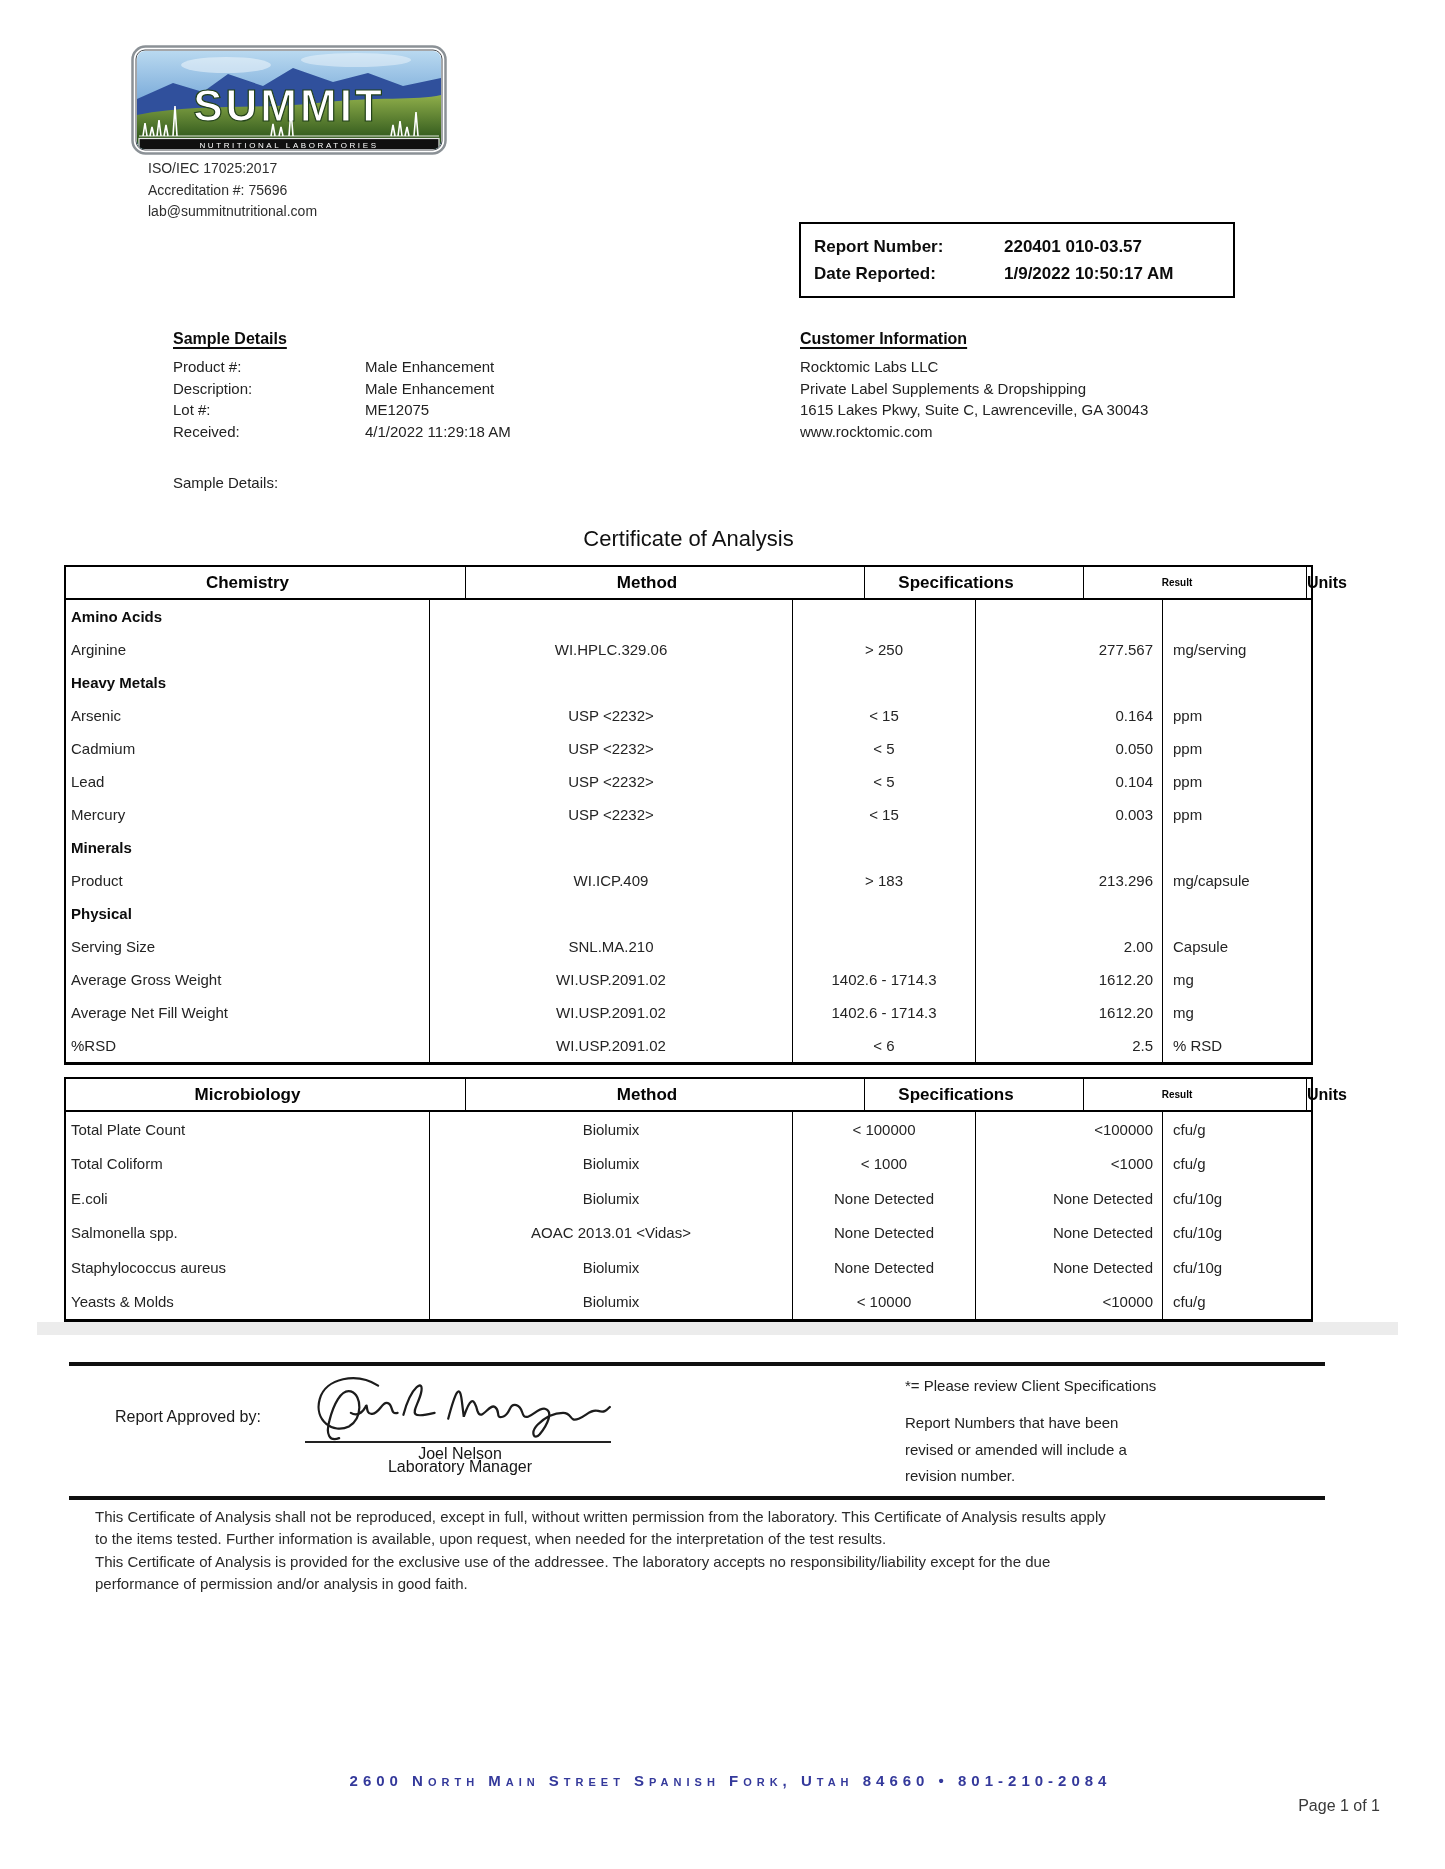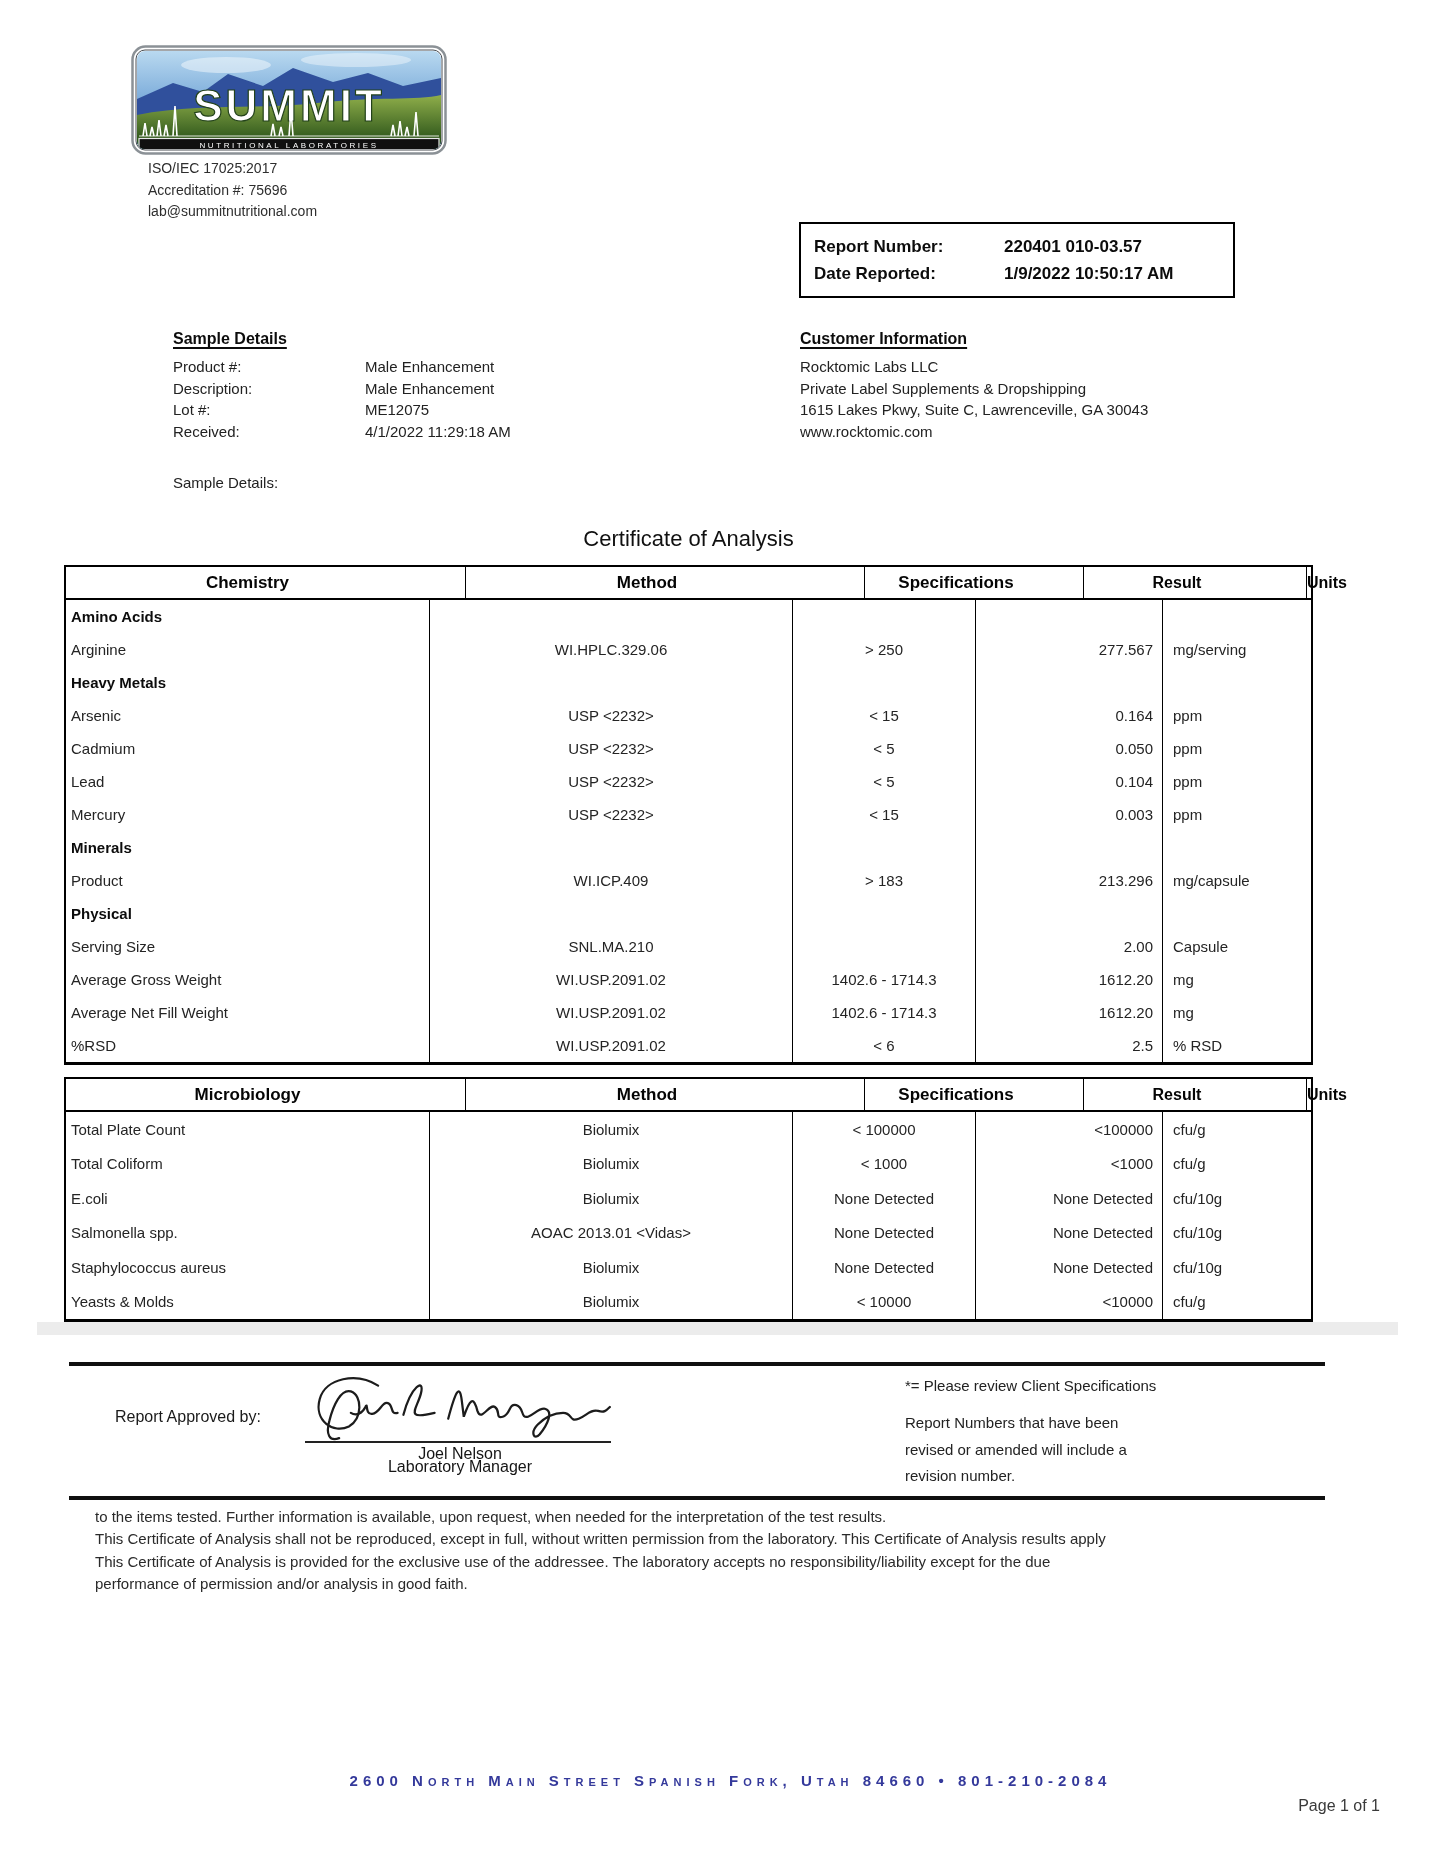--- a/index.html
+++ b/index.html
@@ -28,21 +28,21 @@
   
   .coa-title{position:absolute;left:64px;top:526px;width:1249px;text-align:center;font-size:22px;color:#101010;}
   
   .dtable{position:absolute;left:64px;width:1249px;box-sizing:border-box;}
   .chem{top:565px;}
   .micro{top:1077px;}
   .trow{display:grid;grid-template-columns:363px 363px 183px 187px 1fr;}
   .thead{border:2.5px solid #000;box-sizing:border-box;height:35px;background:#fff;gap:36px;}
   .hcell{display:flex;align-items:center;justify-content:center;font-weight:bold;font-size:17px;color:#050505;box-sizing:border-box;}
   .hcell + .hcell{border-left:1.5px solid #000;}
-  .hcell.c-result{font-size:16px;}
+  .hcell.c-result{font-size:10px;}
   .hcell.c-units{font-size:16px;}
   .tbody{border-left:2.5px solid #000;border-right:2.5px solid #000;border-bottom:3px solid #000;box-sizing:border-box;}
   .chem .tbody .trow{height:33px;}
   .micro .tbody .trow{height:34.5px;}
   .cell{display:flex;align-items:center;font-size:15px;color:#242424;box-sizing:border-box;overflow:hidden;white-space:nowrap;}
   .cell + .cell{border-left:1.5px solid #000;}
   .cell.c-name{padding-left:5px;justify-content:flex-start;}
   .cell.c-method{justify-content:center;}
   .cell.c-spec{justify-content:center;}
   .cell.c-result{justify-content:flex-end;padding-right:9px;}
@@ -343,22 +343,22 @@
   <div class="signer-title">Laboratory Manager</div>
 
   <div class="note-asterisk">*= Please review Client Specifications</div>
   <div class="note-revision">
       <div class="nline">Report Numbers that have been</div>
       <div class="nline">revised or amended will include a</div>
       <div class="nline">revision number.</div>
     </div>
 
   <div class="disclaimer">
+      <div class="dline">This Certificate of Analysis shall not be reproduced, except in full, without written permission from the laboratory. This Certificate of Analysis results apply</div>
       <div class="dline">to the items tested. Further information is available, upon request, when needed for the interpretation of the test results.</div>
-      <div class="dline">This Certificate of Analysis shall not be reproduced, except in full, without written permission from the laboratory. This Certificate of Analysis results apply</div>
       <div class="dline">This Certificate of Analysis is provided for the exclusive use of the addressee. The laboratory accepts no responsibility/liability except for the due</div>
       <div class="dline">performance of permission and/or analysis in good faith.</div>
     </div>
 
   <div class="footer-address" style="color: rgb(52, 57, 155);">2600 North Main Street  Spanish Fork, Utah  84660 • 801-210-2084</div>
   <div class="page-number">Page 1 of 1</div>
 
 </div>
 
 </body></html>

